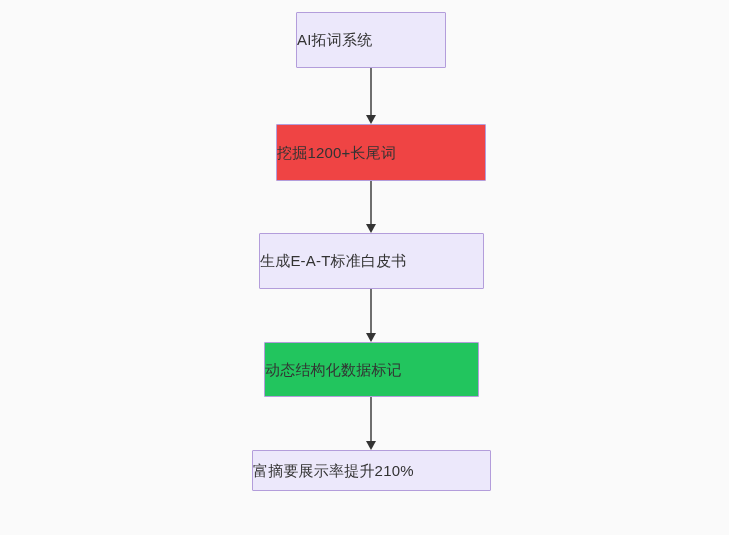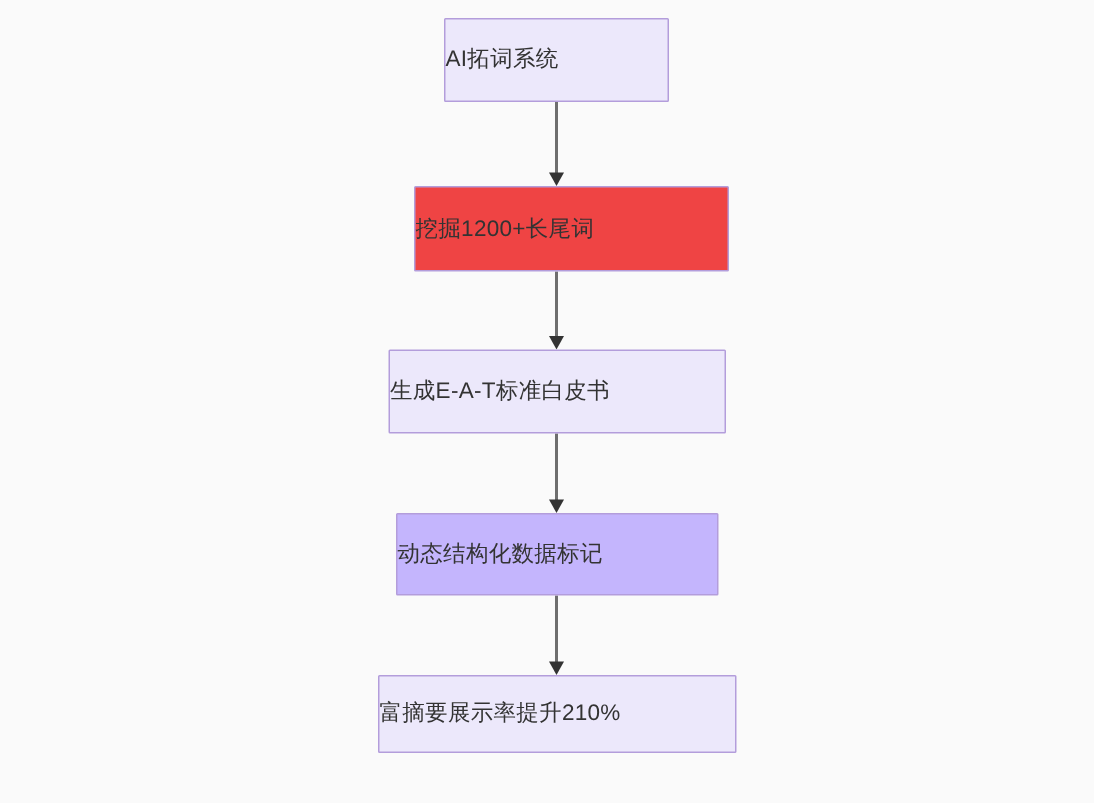--- a/index.html
+++ b/index.html
@@ -78,20 +78,20 @@
 
   <div class="node" style="left: 296px; top: 12px; width: 150px; height: 56px; background: rgb(236, 232, 251); border-color: rgb(179, 157, 219); color: rgb(51, 51, 51);">
     <span>AI拓词系统</span>
   </div>
   <div class="node" style="left: 276px; top: 124px; width: 210px; height: 57px; background: #ef4444; border-color: rgb(179, 157, 219); color: rgb(51, 51, 51);">
     <span>挖掘1200+长尾词</span>
   </div>
   <div class="node" style="left: 259px; top: 233px; width: 225px; height: 56px; background: rgb(236, 232, 251); border-color: rgb(179, 157, 219); color: rgb(51, 51, 51);">
     <span>生成E-A-T标准白皮书</span>
   </div>
-  <div class="node" style="left: 264px; top: 342px; width: 215px; height: 55px; background: #c4b5fd; border-color: rgb(179, 157, 219); color: rgb(51, 51, 51);">
+  <div class="node" style="left: 264px; top: 342px; width: 215px; height: 55px; background: #22c55e; border-color: rgb(179, 157, 219); color: rgb(51, 51, 51);">
     <span>动态结构化数据标记</span>
   </div>
-  <div class="node" style="left: 252px; top: 450px; width: 239px; height: 52px; background: rgb(236, 232, 251); border-color: rgb(179, 157, 219); color: rgb(51, 51, 51);">
+  <div class="node" style="left: 252px; top: 450px; width: 239px; height: 41px; background: rgb(236, 232, 251); border-color: rgb(179, 157, 219); color: rgb(51, 51, 51);">
     <span>富摘要展示率提升210%</span>
   </div>
 
 </div>
 
 </body></html>

